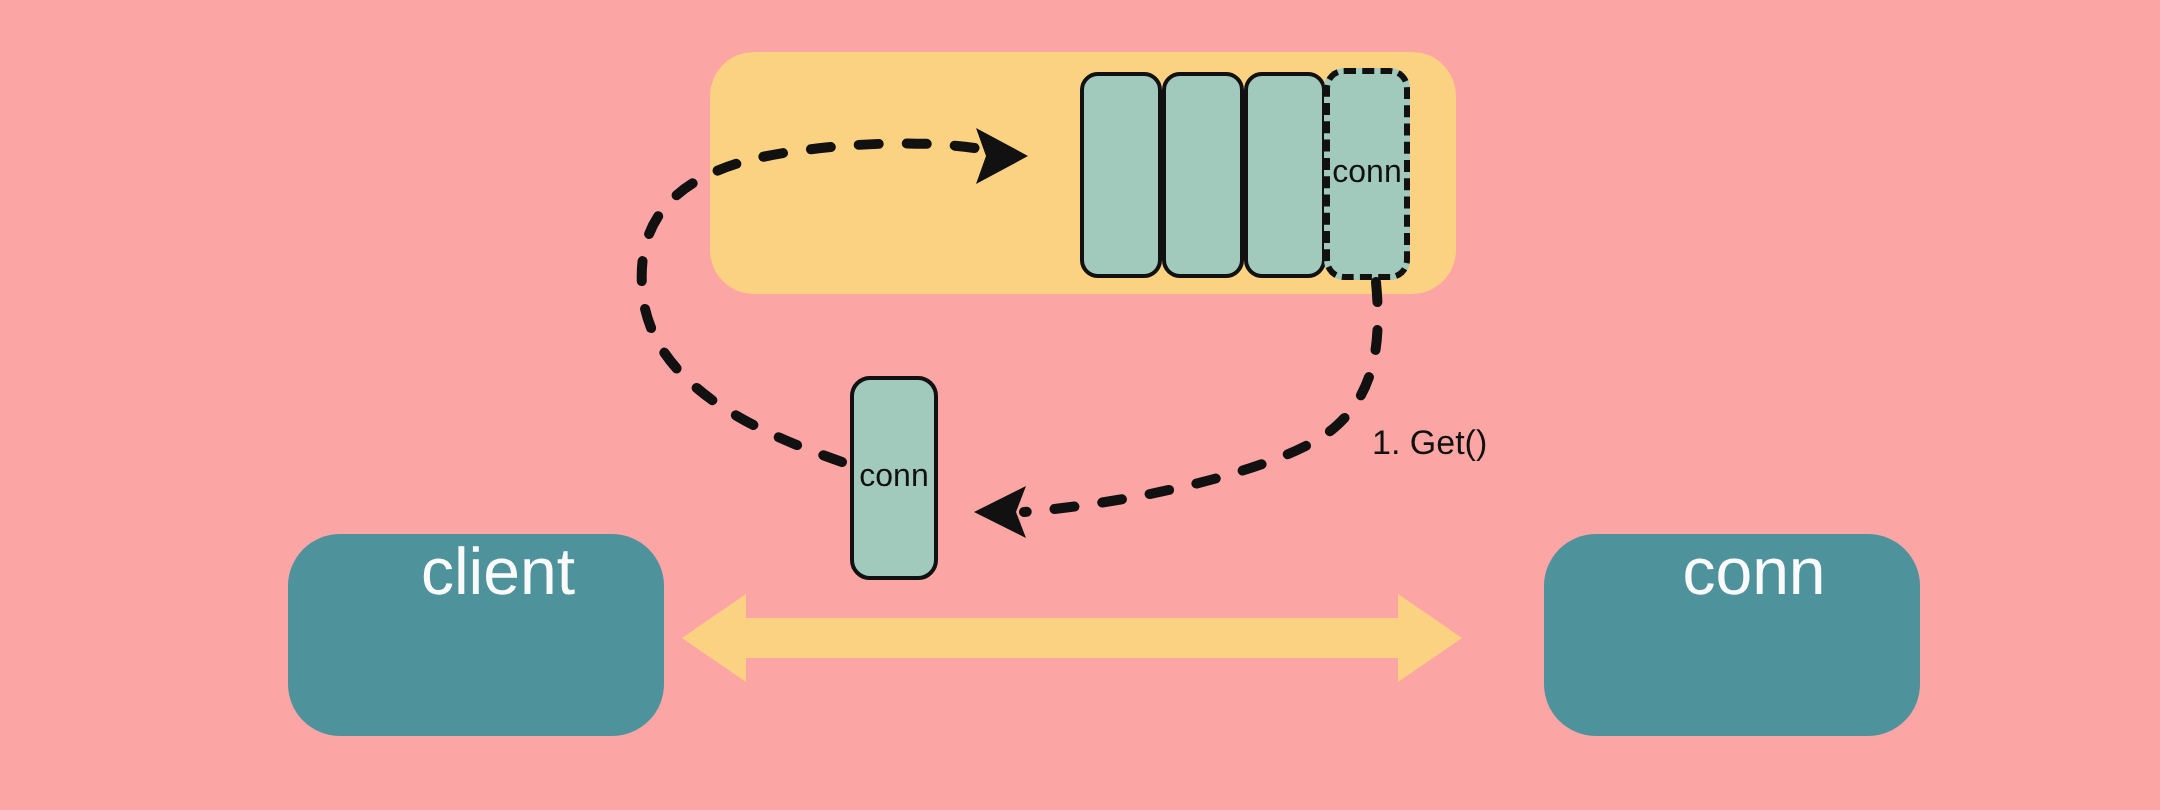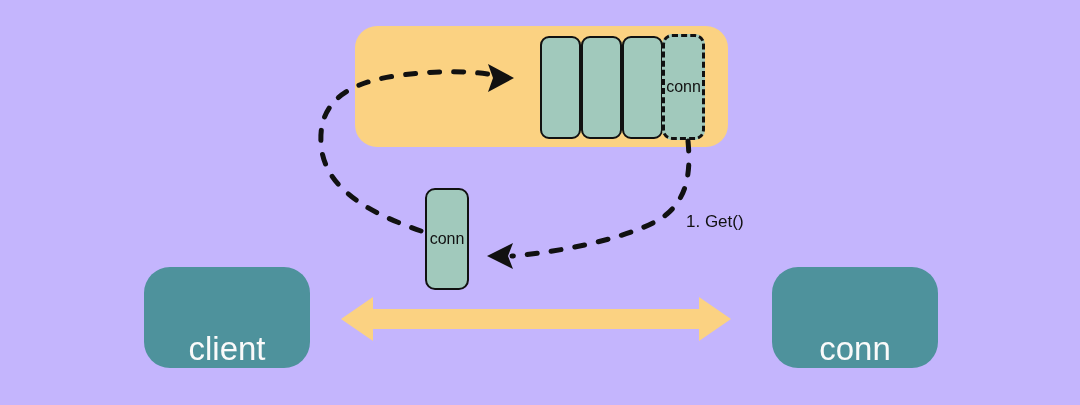--- a/index.html
+++ b/index.html
@@ -1,18 +1,18 @@
 <!DOCTYPE html>
 <html><head>
 <meta charset="utf-8">
 <style>
   html,body { margin:0; padding:0; }
   .stage {
     position:relative; width:1080px; height:405px;
-    background:#c4b5fd; overflow:hidden;
+    background:#fca5a5; overflow:hidden;
     font-family:"Liberation Sans", sans-serif; color:#111;
   }
   .overlay { position:absolute; left:0; top:0; width:1080px; height:405px; pointer-events:none; }
   .pool {
     position:absolute; left:355px; top:26px; width:373px; height:121px;
     background:#FBD282; border-radius:22px;
   }
   .slot {
     position:absolute; top:10px; width:41px; height:103px;
     background:#A1C9BC; border:2.5px solid #111; border-radius:9px;
@@ -33,22 +33,22 @@
   }
   .conn-box {
     position:absolute; left:425px; top:188px; width:44px; height:102px;
     background:#A1C9BC; border:2.5px solid #111; border-radius:10px;
     box-sizing:border-box;
     display:flex; align-items:center; justify-content:center; font-size:16px;
   }
   .node {
     position:absolute; width:166px; height:101px;
     background:#4E929C; border-radius:26px;
-    display:flex; align-items:flex-end; justify-content:center;
-    color:#FAFAFA; font-size:33px;
+    display:flex; align-items:flex-start; justify-content:center;
+    color:#FAFAFA; font-size:33px;padding-left:22px;
   }
   .node.client { left:144px; top:267px; }
   .node.mysql  { left:772px; top:267px; }
   .put-label {
     position:absolute; left:253px; top:186px; width:120px;
     text-align:center; font-size:17px; line-height:22px;
   }
   .get-label { position:absolute; left:686px; top:212px; font-size:17px; }
   .transfer-label {
     position:absolute; left:362px; top:343px; width:400px;

